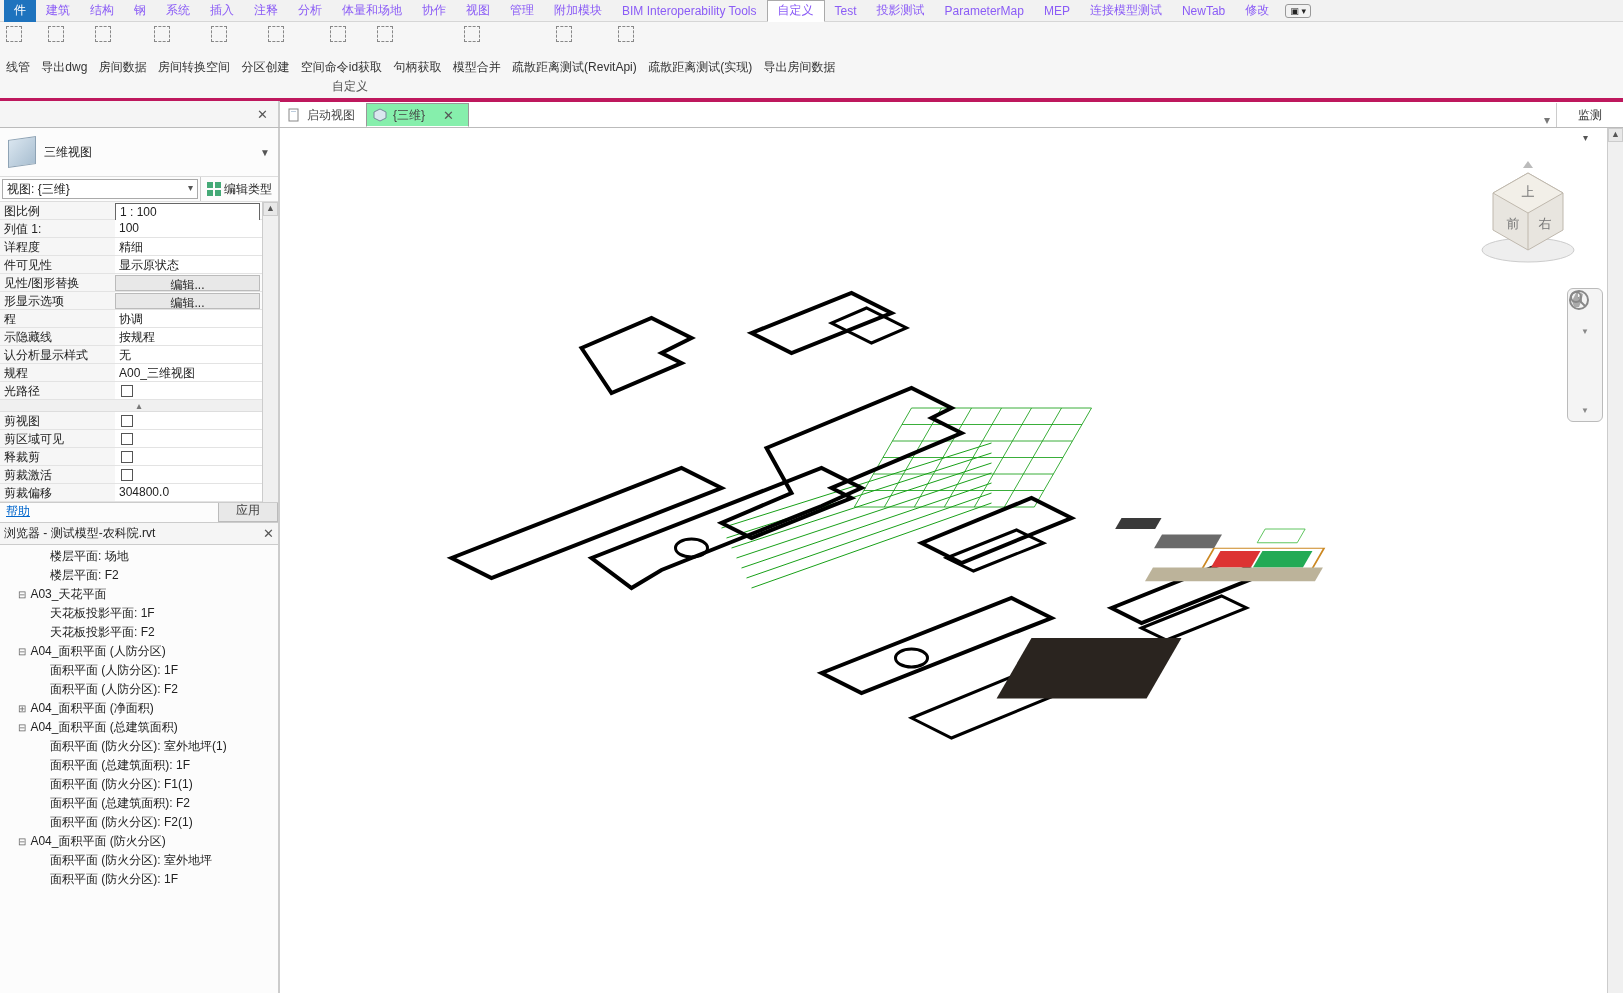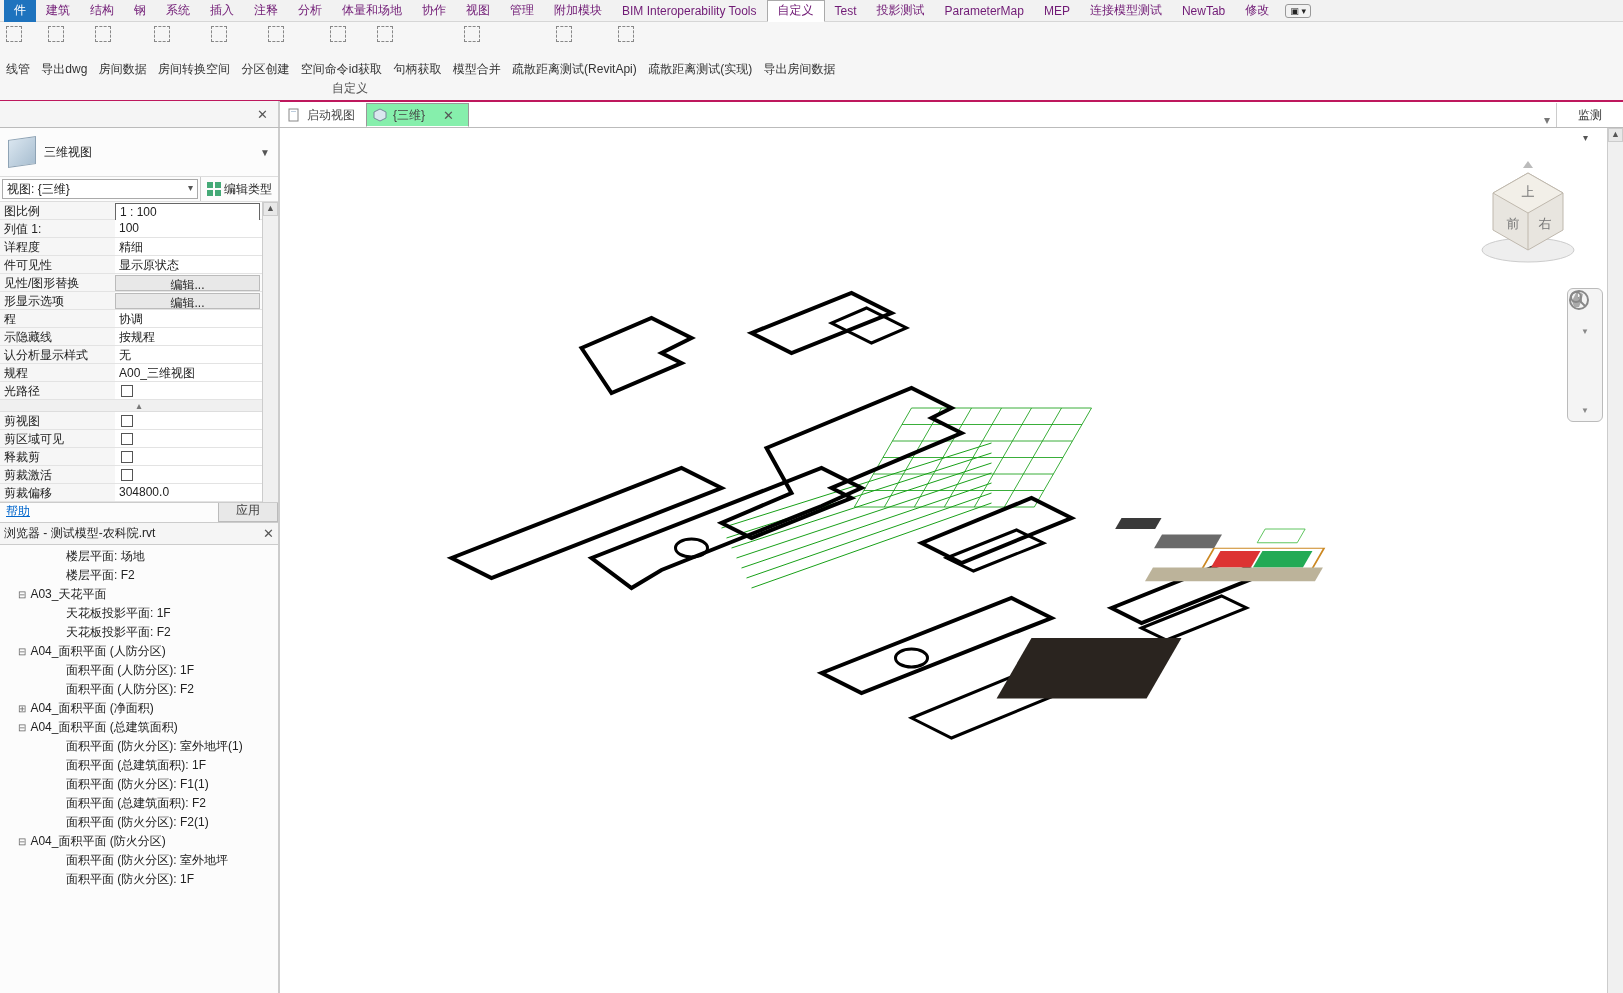--- a/index.html
+++ b/index.html
@@ -26,42 +26,42 @@
   background: #1e73be;
   color: #fff;
   height: 22px;
   display: flex; align-items: center;
   padding: 0 10px;
 }
 .menubar .tab {
   padding: 0 10px;
   height: 22px;
   display: flex; align-items: center;
-  color: #701a75;
+  color: #8b5cf6;
   cursor: pointer;
 }
 .menubar .tab.active {
   background: #fff;
   border: 1px solid #aaa;
   border-bottom: 1px solid #fff;
 }
 .menubar .dropdown-icon {
   border: 1px solid #999;
   border-radius: 3px;
   width: 26px; height: 14px;
   display:flex; align-items:center; justify-content:center;
   margin: 0 6px;
   font-size: 9px;
 }
 
 
 .ribbon {
   height: 80px;
   background: #f6f6f6;
-  border-bottom: 2px solid #be185d;
+  border-bottom: 4px solid #be185d;
   display: flex;
   flex-direction: column;
 }
 .ribbon-buttons {
   display: flex;
   gap: 6px;
   padding: 4px 6px 0 6px;
   height: 40px;
 }
 .ribbon-icon {
@@ -296,21 +296,21 @@
 .tree-item.expandable::before {
   content:"⊟";
   color:#666;
   margin-right:4px;
   font-size:10px;
 }
 .tree-item.collapsed::before {
   content:"⊞";
 }
 .tree-item.leaf::before { content:""; margin-right:0; }
-.tree-item.leaf { padding-left: 66px; }
+.tree-item.leaf { padding-left: 50px; }
 
 
 .canvas-wrap {
   flex:1;
   position:relative;
   background:#fff;
 }
 .canvas-wrap svg { position:absolute; inset:0; }
 .viewcube {
   position:absolute;

